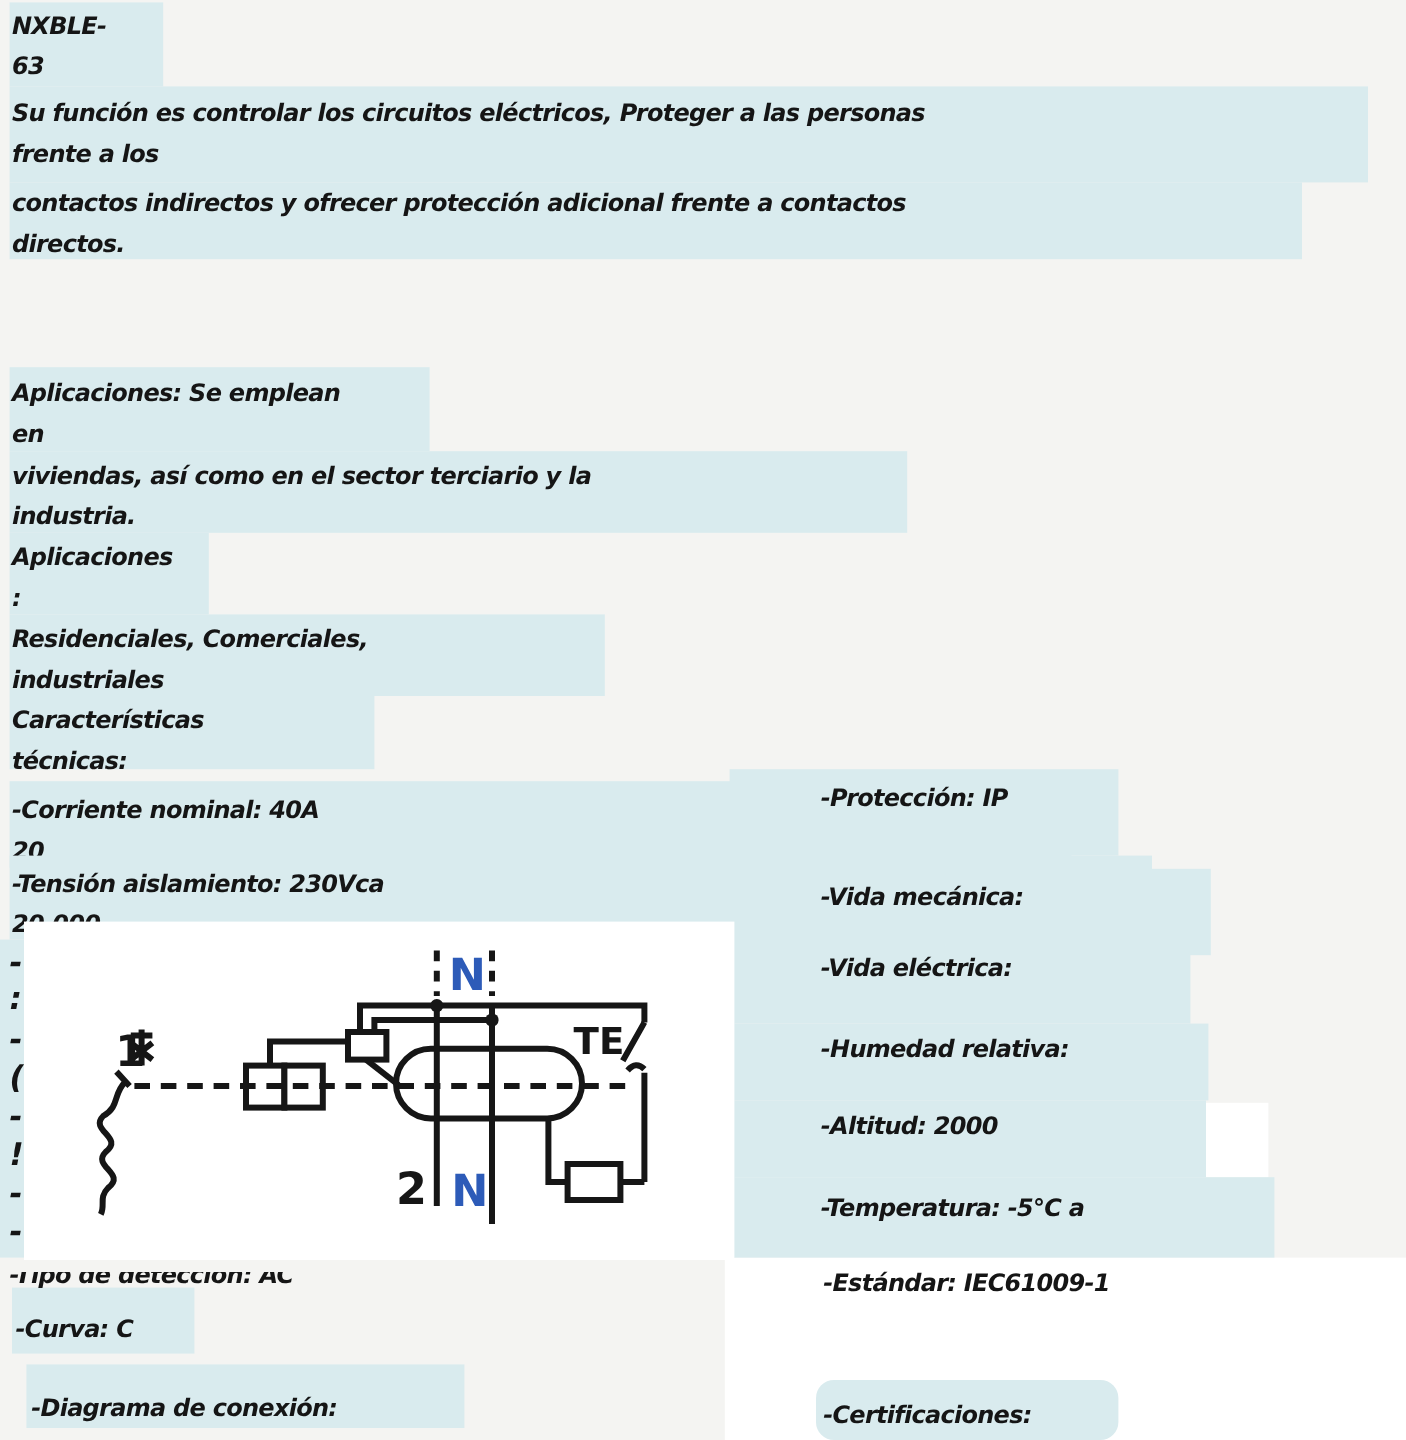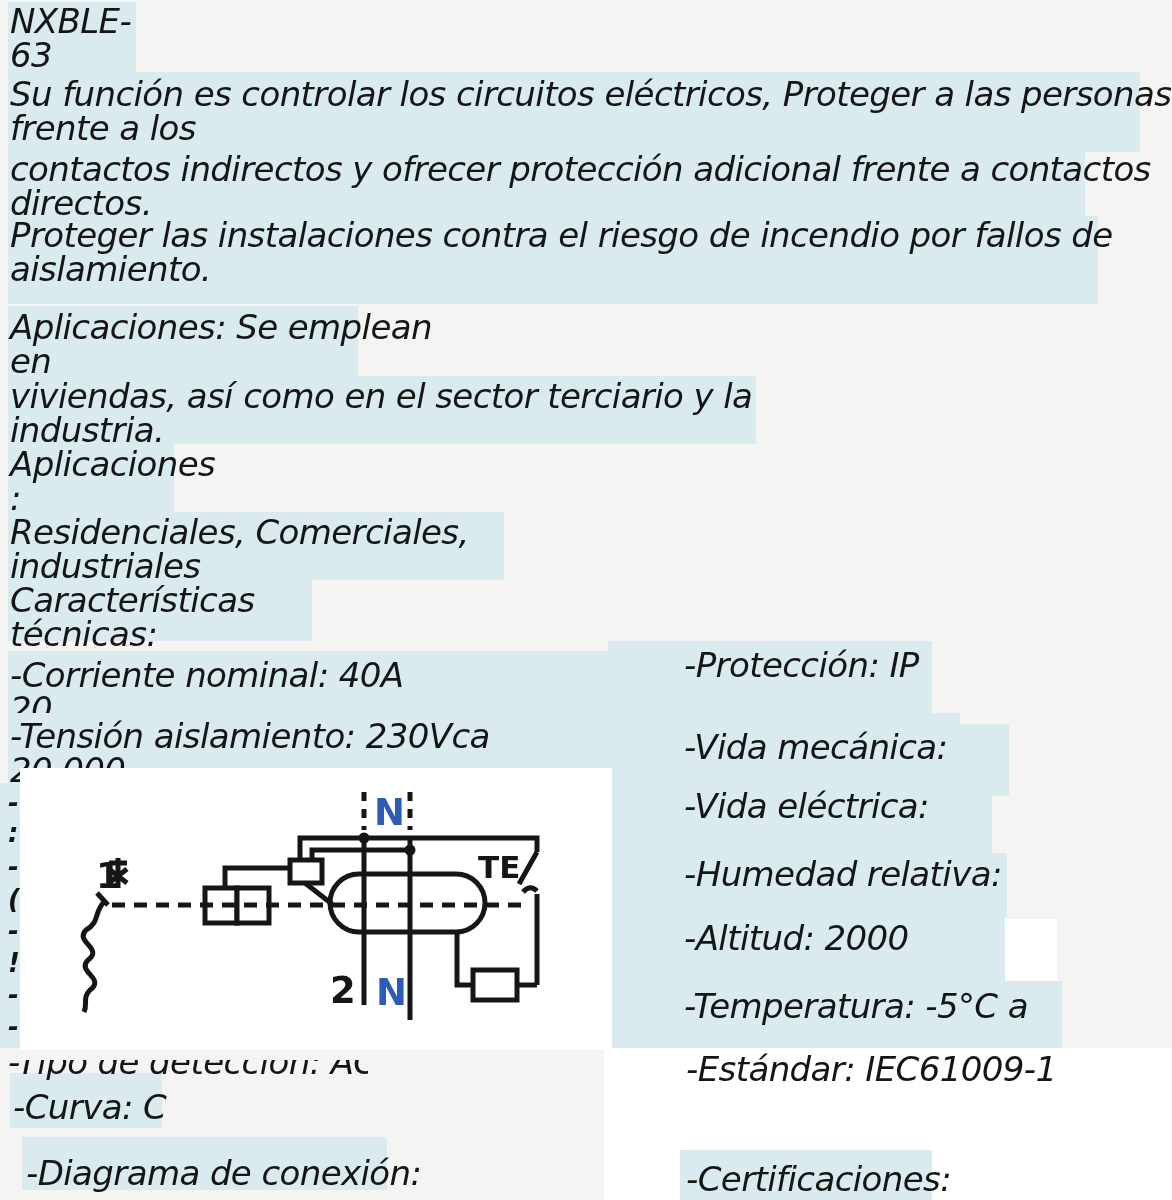--- a/index.html
+++ b/index.html
@@ -6,22 +6,22 @@
   body{
     width:1172px;height:1200px;overflow:hidden;position:relative;
     background:#f4f4f2;
     font-family:"DejaVu Sans",sans-serif;
   }
   #canvas{position:absolute;left:0;top:0;width:1172px;height:1200px;}
   .blk{position:absolute;box-sizing:border-box;}
   .hl{background:#d9ebee;}
   .white{background:#ffffff;}
   .txt{
-    font-style:italic;font-weight:normal;color:#151515;
-    font-size:34px;line-height:34px;letter-spacing:-0.6px;
+    font-style:italic;font-weight:bold;color:#151515;
+    font-size:20px;line-height:34px;letter-spacing:-0.6px;
   }
   .ln{display:block;white-space:nowrap;}
   .frag{
     position:absolute;left:8px;
     font-style:italic;font-weight:bold;color:#151515;
     font-size:26px;line-height:30px;z-index:3;
   }
   .clipbox{position:absolute;overflow:hidden;z-index:4;}
   .clipbox .inner{position:absolute;left:0;white-space:nowrap;}
   #diagram-box{z-index:5;}
@@ -55,24 +55,20 @@
   <div class="blk hl txt" style="left:8px;top:72px;width:1132px;height:80px;padding:5px 0 0 2px;z-index:2;">
     <span class="ln">Su función es controlar los circuitos eléctricos, Proteger a las personas</span>
     <span class="ln">frente a los</span>
   </div>
 
   <div class="blk hl txt" style="left:8px;top:152px;width:1077px;height:64px;padding:0 0 0 2px;z-index:2;">
     <span class="ln">contactos indirectos y ofrecer protección adicional frente a contactos</span>
     <span class="ln">directos.</span>
   </div>
 
-  <div class="blk hl txt" style="left:8px;top:216px;width:1090px;height:88px;padding:2px 0 0 2px;z-index:2;">
-    <span class="ln">Proteger las instalaciones contra el riesgo de incendio por fallos de</span>
-    <span class="ln">aislamiento.</span>
-  </div>
 
   <div class="blk hl txt" style="left:8px;top:306px;width:350px;height:70px;padding:4px 0 0 2px;z-index:2;">
     <span class="ln">Aplicaciones: Se emplean</span>
     <span class="ln">en</span>
   </div>
 
   <div class="blk hl txt" style="left:8px;top:376px;width:748px;height:68px;padding:3px 0 0 2px;z-index:2;">
     <span class="ln">viviendas, así como en el sector terciario y la</span>
     <span class="ln">industria.</span>
   </div>
@@ -116,21 +112,21 @@
   </div>
   <div class="blk hl txt" style="left:608px;top:917px;width:397px;height:64px;padding:4px 0 0 76px;z-index:2;">
     <span class="ln">-Altitud: 2000</span>
   </div>
   <div class="blk hl txt" style="left:608px;top:981px;width:454px;height:67px;padding:8px 0 0 76px;z-index:2;">
     <span class="ln">-Temperatura: -5°C a</span>
   </div>
   <div class="blk txt" style="left:686px;top:1052px;width:420px;height:40px;z-index:2;">
     <span class="ln">-Estándar: IEC61009-1</span>
   </div>
-  <div class="blk hl txt" style="left:680px;top:1150px;width:252px;height:50px;padding:12px 0 0 6px;z-index:2;">
+  <div class="blk hl txt" style="left:680px;top:1150px;width:252px;height:50px;padding:12px 0 0 6px;z-index:2;border-radius:15px;">
     <span class="ln">-Certificaciones:</span>
   </div>
 
   <div class="blk hl txt" style="left:10px;top:1073px;width:152px;height:55px;padding:17px 0 0 3px;z-index:2;">
     <span class="ln">-Curva: C</span>
   </div>
 
   <div class="clipbox" style="left:8px;top:1060px;width:360px;height:20px;">
     <span class="inner txt" style="top:-15px;">-Tipo de detección: AC</span>
   </div>

